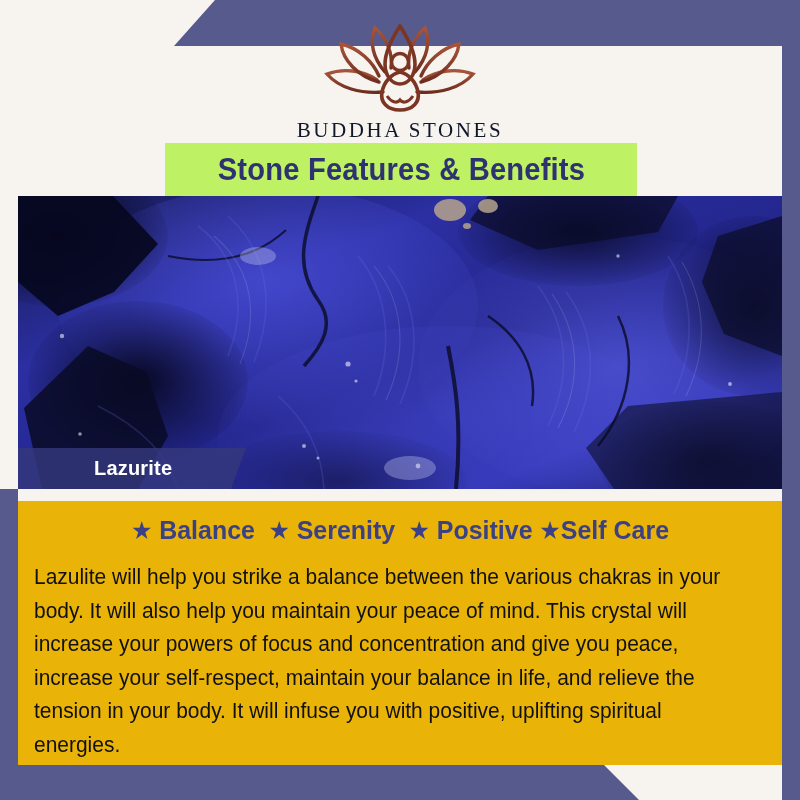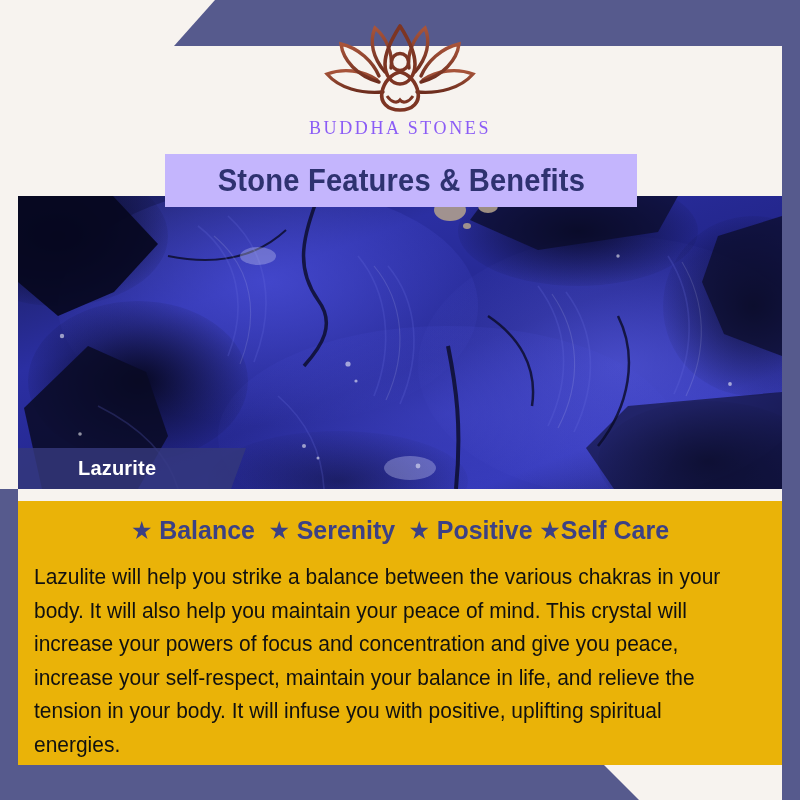--- a/index.html
+++ b/index.html
@@ -62,32 +62,32 @@
     top: 22px; left: 0; right: 0;
     display: flex;
     flex-direction: column;
     align-items: center;
     z-index: 3;
   }
   .logo-mark { width: 190px; height: 92px; display: block; }
   .logo-word {
     margin-top: 4px;
     font-family: "Liberation Serif", "DejaVu Serif", serif;
-    font-size: 18px;
+    font-size: 21px;
     letter-spacing: 2.6px;
-    color: #8b5cf6;
+    color: #0f172a;
     font-weight: 400;
   }
 
   
   .title-panel {
     position: absolute;
-    left: 165px; top: 154px;
+    left: 165px; top: 143px;
     width: 472px; height: 53px;
-    background: #c4b5fd;
+    background: #bef264;
     z-index: 3;
     display: flex;
     align-items: center;
     justify-content: center;
     text-align: right;
   }
   .title-text {
     font-size: 31px;
     font-weight: 700;
     color: #2e3270;
@@ -111,21 +111,21 @@
     position: absolute;
     left: 18px; top: 448px;
     width: 228px; height: 41px;
     background: rgba(52,56,123,0.82);
     clip-path: polygon(0 0, 228px 0, 213px 41px, 0 41px);
     z-index: 4;
     display: flex;
     align-items: center;
   }
   .stone-label-text {
-    margin-left: 60px;
+    margin-left: 76px;
     color: #ffffff;
     font-size: 20px;
     font-weight: 600;
     letter-spacing: 0.2px;
   }
 
   
   .body-panel {
     position: absolute;
     left: 18px; top: 489px;

